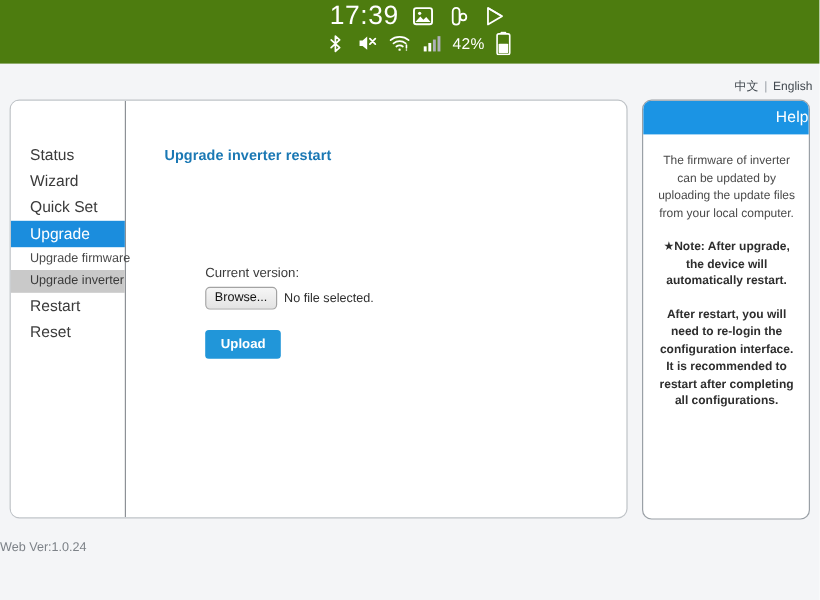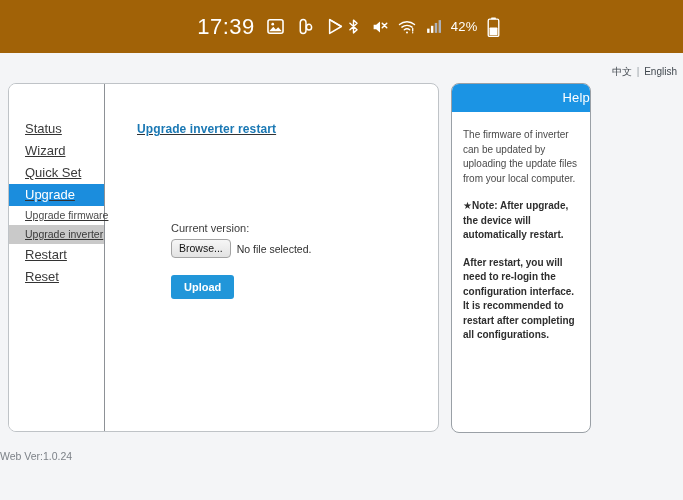--- a/index.html
+++ b/index.html
@@ -11,26 +11,27 @@
   }
   body {
     background: #f4f5f7;
     font-family: "Liberation Sans", "DejaVu Sans", sans-serif;
     color: #333;
   }
 
   
   .statusbar {
     height: 53px;
-    background: #a16207;
+    background: #4d7c0f;
     display: flex;
     align-items: center;
-    justify-content: center;
+    justify-content: flex-start;
     padding: 0 22px 0 36px;
     color: #ffffff;
+    flex-direction: column;
   }
   .sb-left { display: flex; align-items: center; gap: 11px; }
   .sb-right { display: flex; align-items: center; gap: 9px; }
   .sb-clock {
     font-size: 22px;
     letter-spacing: 0.5px;
     font-family: "Liberation Sans", sans-serif;
   }
   .sb-ico { display: inline-flex; align-items: center; justify-content: center; }
   .sb-battery-text { font-size: 13px; letter-spacing: 0.3px; }
@@ -59,28 +60,27 @@
   .layout {
     position: relative;
     padding: 0 8px;
     display: flex;
     gap: 12px;
     align-items: flex-start;
   }
 
   
   .card-main {
-    width: 431px;
+    width: 515px;
     height: 349px;
     background: #ffffff;
     border: 1px solid #bfc3c7;
     border-radius: 8px;
     display: flex;
     overflow: hidden;
-    text-decoration: underline;
   }
 
   .sidebar {
     width: 96px;
     border-right: 1px solid #8d9196;
     padding-top: 34px;
     background: #ffffff;
     flex: none;
   }
   .menu-item {
@@ -180,20 +180,21 @@
     text-align: right;
     font-size: 13px;
     padding: 6px 0 7px;
     letter-spacing: 0.2px;
   }
   .help-body {
     padding: 16px 10px 10px 11px;
     font-size: 10px;
     line-height: 14.5px;
     color: #4a4a4a;
+    text-align: center;
   }
   .help-body p { margin: 0 0 13px 0; }
   .help-body p.bold {
     font-weight: bold;
     color: #2e2e2e;
   }
 
   
   .footer {
     font-size: 10.5px;

